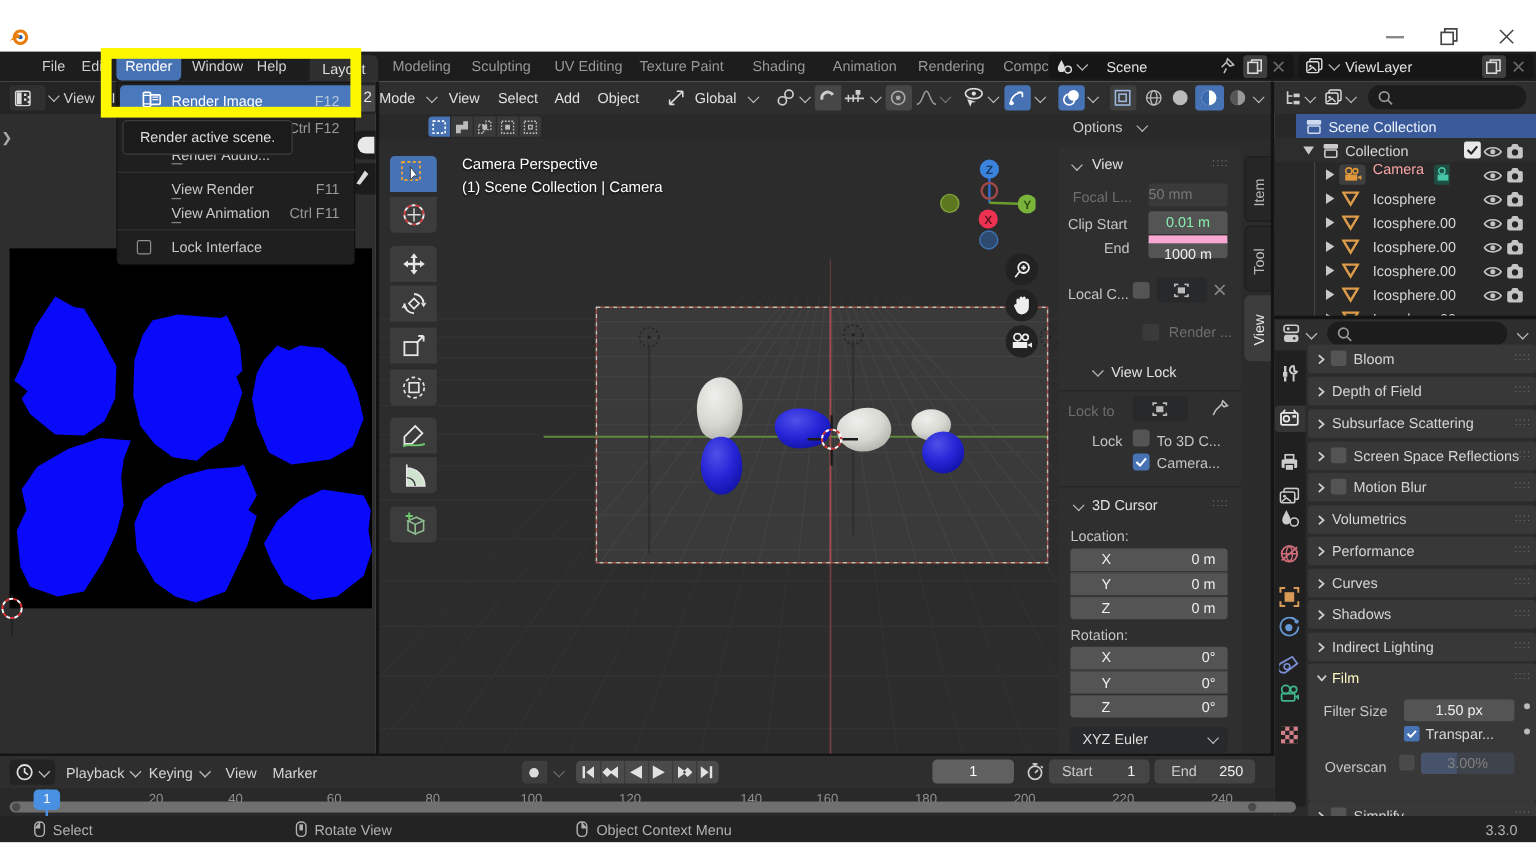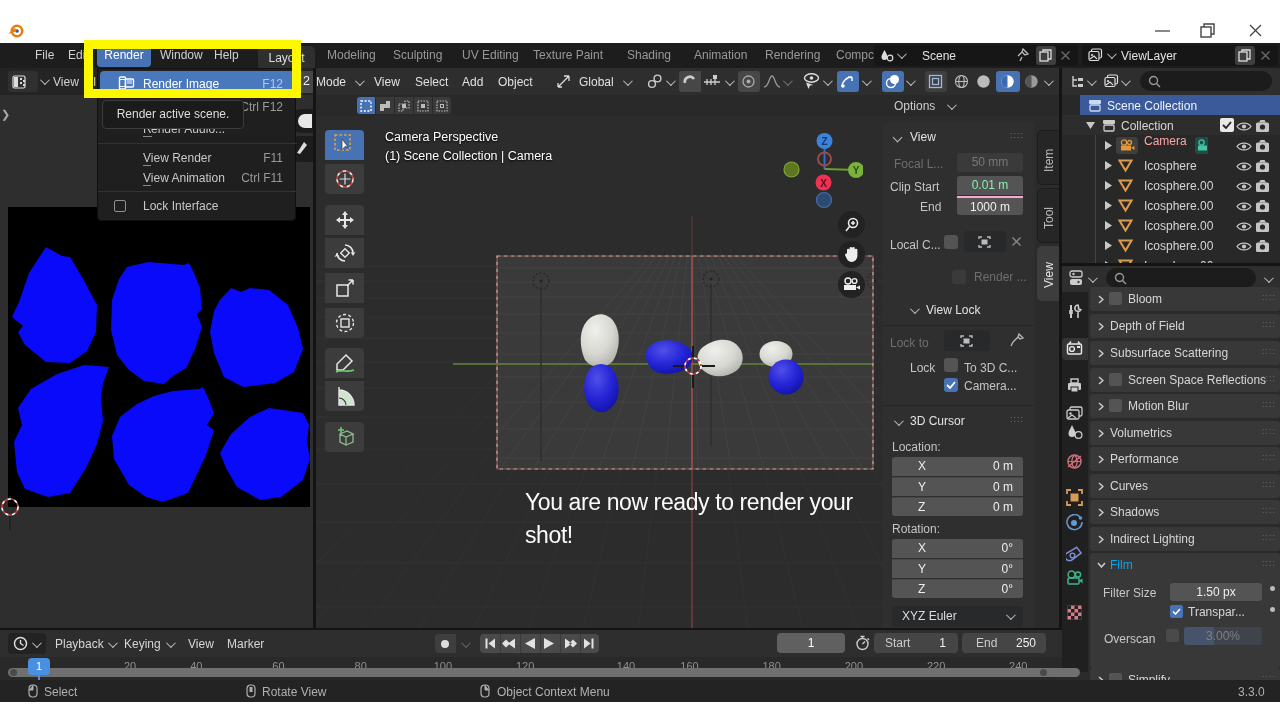--- a/index.html
+++ b/index.html
@@ -305,21 +305,20 @@
       <g>
         <circle cx="380" cy="250" r="8" fill="none" stroke="#fff" stroke-width="1.7" stroke-dasharray="3.2 3.2"></circle>
         <circle cx="380" cy="250" r="8" fill="none" stroke="#c33" stroke-width="1.7" stroke-dasharray="3.2 3.2" stroke-dashoffset="3.2"></circle>
         <path d="M360 250 h11 M389 250 h13 M380 230 v11 M380 259 v13" stroke="#1a1a1a" stroke-width="2"></path>
       </g>
 
       <rect x="184" y="140" width="376" height="213" fill="none" stroke="#c9beb4" stroke-width="1.2" stroke-dasharray="3.5 3.5"></rect>
       <rect x="184" y="140" width="376" height="213" fill="none" stroke="#a8524a" stroke-width="1.2" stroke-dasharray="3.5 3.5" stroke-dashoffset="3.5"></rect>
     </svg>
     
-    <div class="abs" style="left:212px;top:370px;font-size:23px;color:#fbfbfb;line-height:33px;letter-spacing:-0.4px;white-space:nowrap">You are now ready to render your<br>shot!</div>
   </div>
 
   <div class="abs" style="left:72px;top:62px;color:#fff;font-size:12.5px;text-shadow:0 1px 2px #000">Camera Perspective</div>
   <div class="abs" style="left:72px;top:81px;color:#fff;font-size:12.5px;text-shadow:0 1px 2px #000">(1) Scene Collection | Camera</div>
 
   <svg class="abs" style="left:470px;top:52px" width="80" height="92" viewBox="0 0 80 92">
     <line x1="41.5" y1="21" x2="41.5" y2="49" stroke="#2f6dd0" stroke-width="2"></line>
     <line x1="41.5" y1="49" x2="73" y2="50" stroke="#6a9d2e" stroke-width="2"></line>
     <circle cx="41.5" cy="39" r="6.5" fill="none" stroke="#a04848" stroke-width="2"></circle>
     <circle cx="8.5" cy="49.5" r="7.5" fill="#5d7721" stroke="#81a53a" stroke-width="1.2"></circle>
@@ -399,25 +398,25 @@
       </svg>
     </div>
 </div>
 
 <div class="abs" style="left:882px;top:122px;width:152px;height:508px;background:#2f2f2f;border-radius:6px 0 0 0;font-size:12px;color:#cccccc">
 
   <span class="abs chev" style="left:12px;top:12px;transform:rotate(45deg)"></span>
   <span class="abs" style="left:28px;top:8px;color:#e2e2e2">View</span>
   <span class="abs" style="left:128px;top:8px;color:#777;letter-spacing:1px;font-size:9px">::::</span>
   <div class="abs" style="left:12px;top:35px;color:#6e6e6e">Focal L...</div>
-  <div class="abs" style="left:75px;top:31px;width:66px;height:19px;background:#3a3a3a;border-radius:3px;color:#787878;text-align:center;line-height:19px">50 mm</div>
+  <div class="abs" style="left:75px;top:31px;width:66px;height:19px;background:#3a3a3a;border-radius:3px;color:#787878;text-align:left;line-height:19px">50 mm</div>
   <div class="abs" style="left:8px;top:58px;color:#c4c4c4">Clip Start</div>
   <div class="abs" style="left:75px;top:54px;width:66px;height:19px;background:#545454;border-radius:3px 3px 0 0;color:#86efac;text-align:center;line-height:19px">0.01 m</div>
   <div class="abs" style="left:38px;top:78px;color:#c4c4c4">End</div>
-  <div class="abs" style="left:75px;top:74px;width:66px;height:19px;background:#545454;border-radius:0 0 3px 3px;color:#eee;text-align:center;line-height:19px;border-top:2px solid #f9a8d4">1000 m</div>
+  <div class="abs" style="left:75px;top:74px;width:66px;height:19px;background:#545454;border-radius:0 0 3px 3px;color:#eee;text-align:center;line-height:19px;border-top:7px solid #f9a8d4">1000 m</div>
   <div class="abs" style="left:8px;top:116px;color:#c4c4c4">Local C...</div>
   <div class="abs" style="left:62px;top:113px;width:14px;height:14px;background:#545454;border-radius:3px"></div>
   <div class="abs" style="left:82px;top:109px;width:42px;height:21px;background:#28292b;border-radius:3px"></div>
   <svg class="abs" style="left:96px;top:114px" width="13" height="12" viewBox="0 0 13 12">
     <path d="M1 3 V1 H4 M9 1 H12 V3 M12 9 V11 H9 M4 11 H1 V9" fill="none" stroke="#bbb" stroke-width="1.4"></path>
     <rect x="3.5" y="3.5" width="6" height="5" fill="#bbb"></rect>
   </svg>
   <svg class="abs" style="left:129px;top:114px" width="11" height="11" viewBox="0 0 11 11">
       <path d="M1.5 1.5 L9.5 9.5 M9.5 1.5 L1.5 9.5" stroke="#888" stroke-width="1.4"></path>
     </svg>
@@ -783,21 +782,21 @@
       <div class="abs" style="left:28px;top:262px;width:190px;height:24px;background:#383838;border-radius:3px"></div>
       <svg class="abs" style="left:36px;top:270px" width="6" height="9" viewBox="0 0 6 9">
         <path d="M1 1 L5 4.5 L1 8" fill="none" stroke="#ccc" stroke-width="1.5"></path>
       </svg>
       <div class="abs" style="left:48px;top:267px;color:#d6d6d6">Indirect Lighting</div>
       <div class="abs" style="left:200px;top:267px;color:#6e6e6e;font-size:9px;letter-spacing:1px">::::</div>
       <div class="abs" style="left:28px;top:288px;width:190px;height:115px;background:#383838;border-radius:3px"></div>
       <svg class="abs" style="left:35px;top:297px" width="9" height="6" viewBox="0 0 9 6">
         <path d="M1 1 L4.5 5 L8 1" fill="none" stroke="#ccc" stroke-width="1.5"></path>
       </svg>
-      <div class="abs" style="left:48px;top:293px;color:#0ea5e9">Film</div>
+      <div class="abs" style="left:48px;top:293px;color:#fef9c3">Film</div>
       <div class="abs" style="left:200px;top:293px;color:#6e6e6e;font-size:9px;letter-spacing:1px">::::</div>
       <div class="abs" style="left:41px;top:321px;color:#c8c8c8">Filter Size</div>
       <div class="abs" style="left:108px;top:318px;width:92px;height:18px;background:#545454;border-radius:3px;text-align:center;line-height:18px;color:#eee">1.50 px</div>
       <div class="abs" style="left:208px;top:321px;width:5px;height:5px;background:#bbb;border-radius:50%"></div>
       <div class="abs" style="left:108px;top:340px;width:13px;height:13px;background:#4772b3;border-radius:2px"></div>
       <svg class="abs" style="left:110px;top:343px" width="9" height="7" viewBox="0 0 9 7">
         <path d="M1 3.5 L3.5 6 L8 1" fill="none" stroke="#fff" stroke-width="1.6"></path>
       </svg>
       <div class="abs" style="left:126px;top:340px;color:#d6d6d6">Transpar...</div>
       <div class="abs" style="left:208px;top:342px;width:5px;height:5px;background:#bbb;border-radius:50%"></div>

